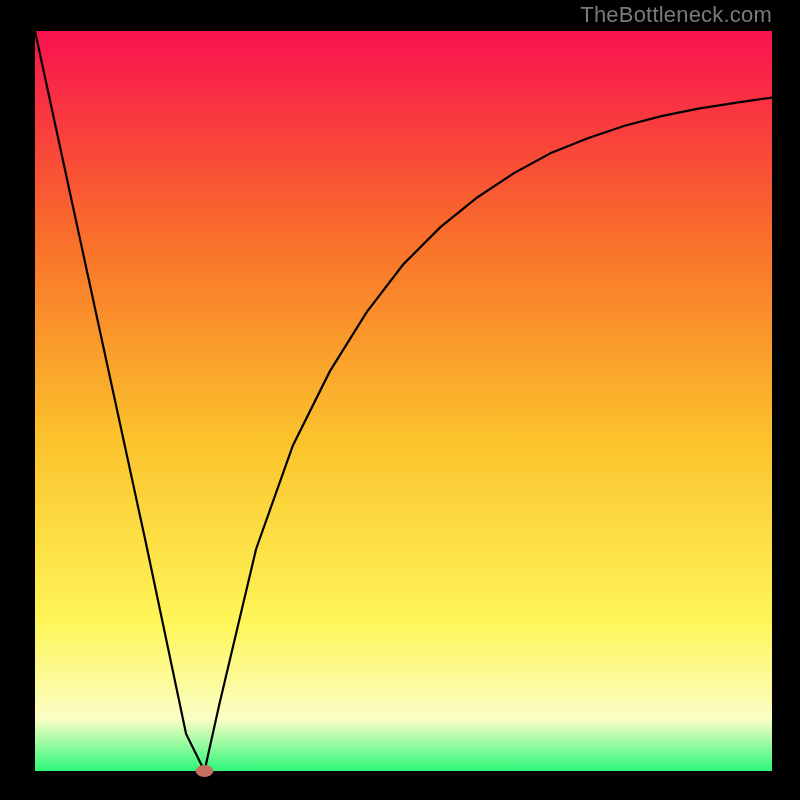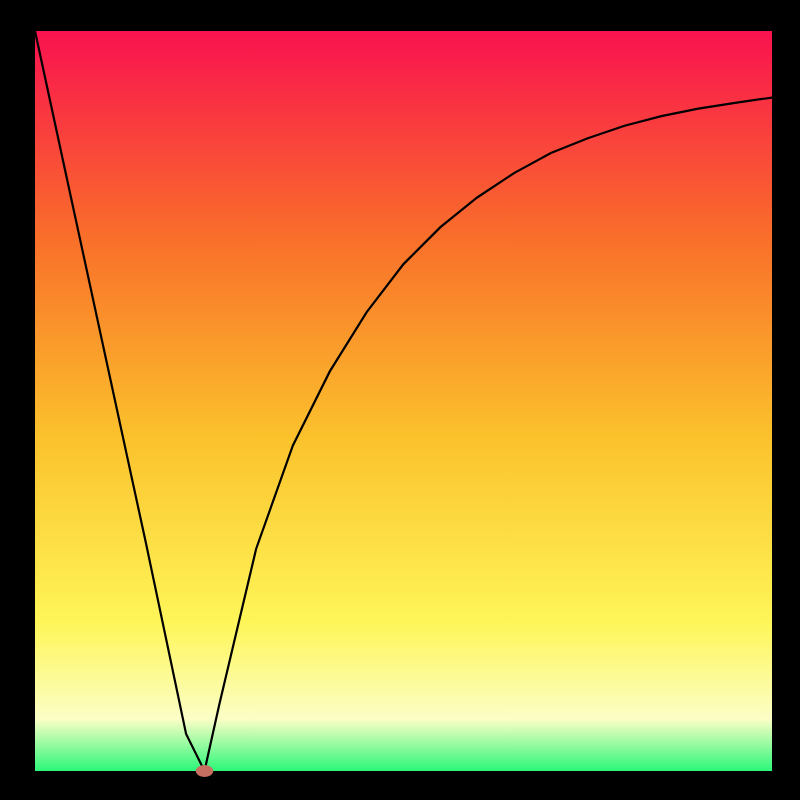--- a/index.html
+++ b/index.html
@@ -41,20 +41,21 @@
   }
   .marker {
     fill: #c77062;
     stroke: none;
   }
 </style>
 </head>
 <body>
 
 <div class="frame">
+  <div class="attribution">TheBottleneck.com</div>
 
   <svg width="800" height="800" viewBox="0 0 800 800">
     <defs>
       <linearGradient id="bg-grad" x1="0" y1="0" x2="0" y2="1">
         <stop id="g0" offset="0%" stop-color="#f9124f"></stop>
         <stop id="g1" offset="28%" stop-color="#f96f2a"></stop>
         <stop id="g2" offset="55%" stop-color="#fbc22c"></stop>
         <stop id="g3" offset="80%" stop-color="#fef659"></stop>
         <stop id="g4" offset="93%" stop-color="#fbfec6"></stop>
         <stop id="g5" offset="100%" stop-color="#2cf779"></stop>

